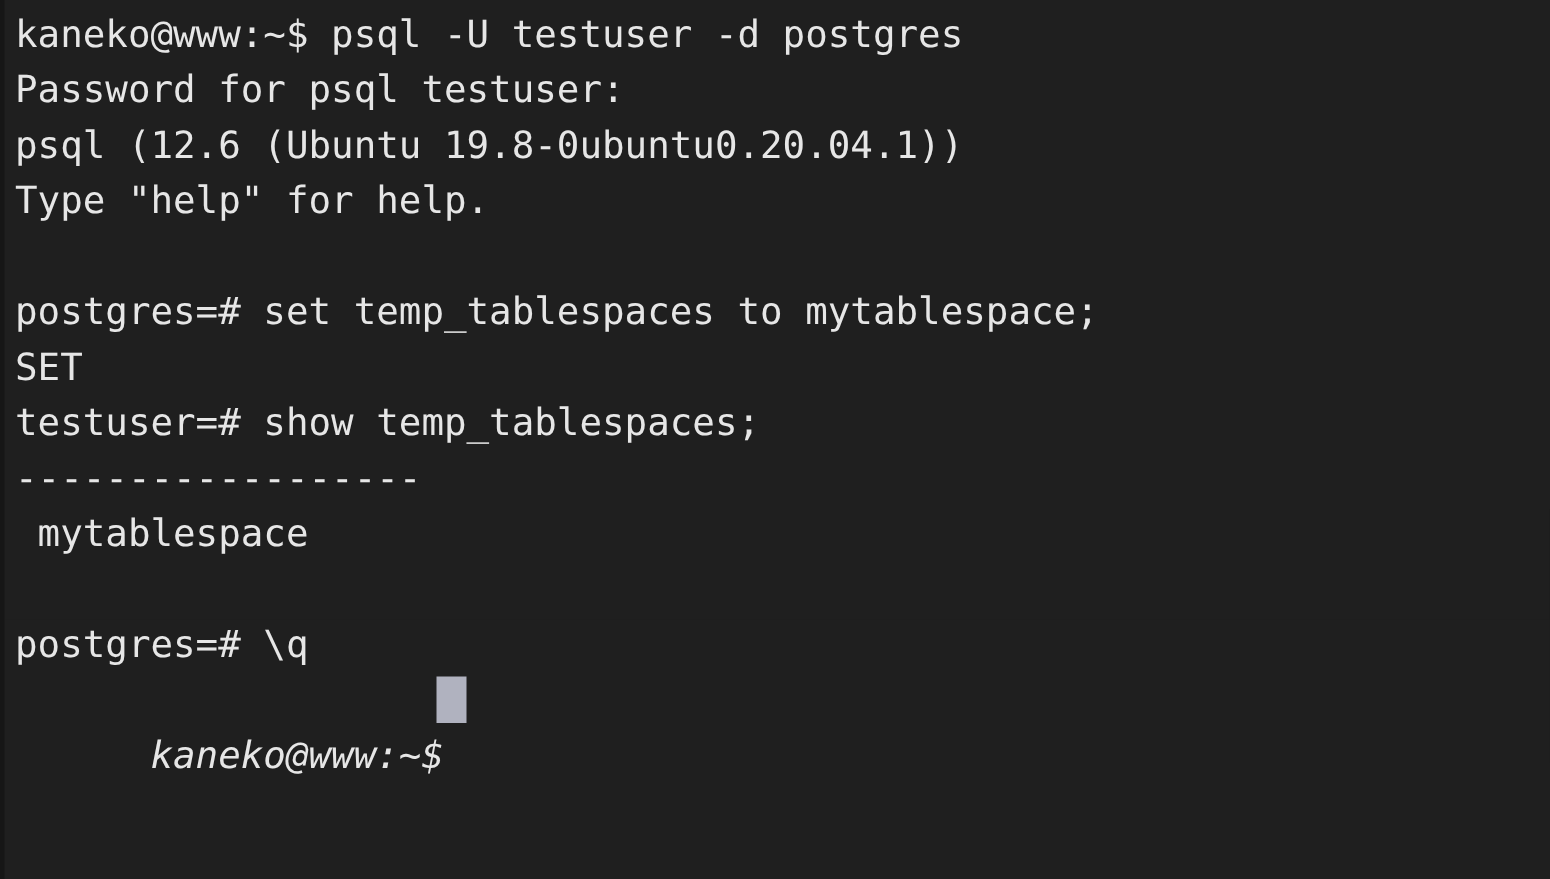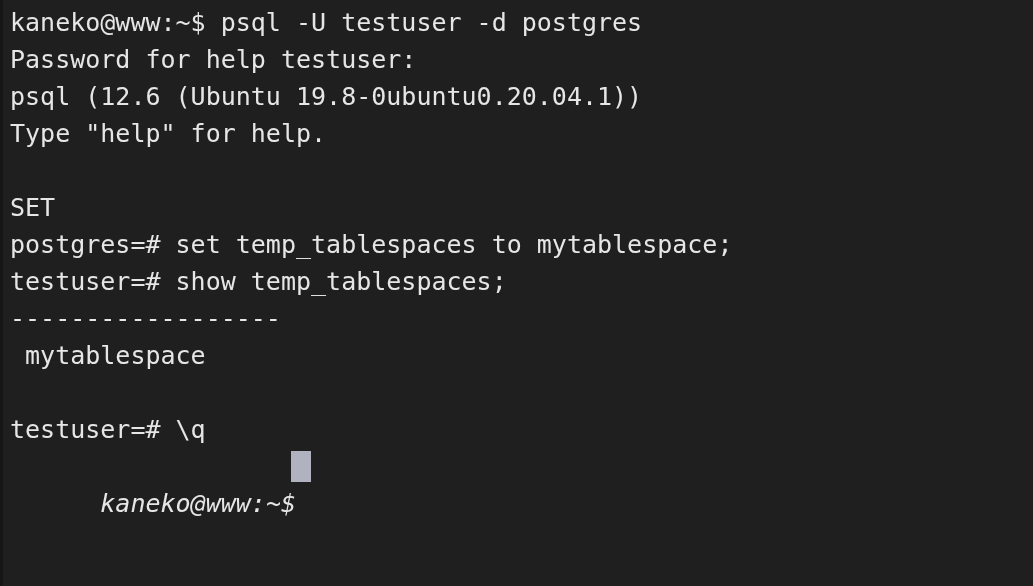--- a/index.html
+++ b/index.html
@@ -75,43 +75,43 @@
 <body>
 
 <div id="terminal" style="background: rgb(31, 31, 31); color: rgb(230, 230, 230);">
 
   <div class="edge-strip" style="background: rgb(22, 22, 22);"></div>
 
   <div class="screen">
 
     <div class="line">kaneko@www:~$ psql -U testuser -d postgres</div>
 
-    <div class="line">Password for help testuser:</div>
+    <div class="line">Password for psql testuser:</div>
 
     <div class="line">psql (12.6 (Ubuntu 19.8-0ubuntu0.20.04.1))</div>
 
     <div class="line">Type "help" for help.</div>
 
     <div class="line blank"></div>
 
+    <div class="line">postgres=# set temp_tablespaces to mytablespace;</div>
+
     <div class="line">SET</div>
-
-    <div class="line">postgres=# set temp_tablespaces to mytablespace;</div>
 
     <div class="line">testuser=# show temp_tablespaces;</div>
 
 
     <div class="line">------------------</div>
 
     <div class="line"> mytablespace</div>
 
 
     <div class="line blank"></div>
 
-    <div class="line">testuser=# \q</div>
+    <div class="line">postgres=# \q</div>
 
     <div class="cursor-line">
       <span class="text">kaneko@www:~$ </span>
       <span class="block-cursor" style="background: rgb(176, 178, 191);"></span>
     </div>
 
   </div>
 </div>
 
 </body></html>

